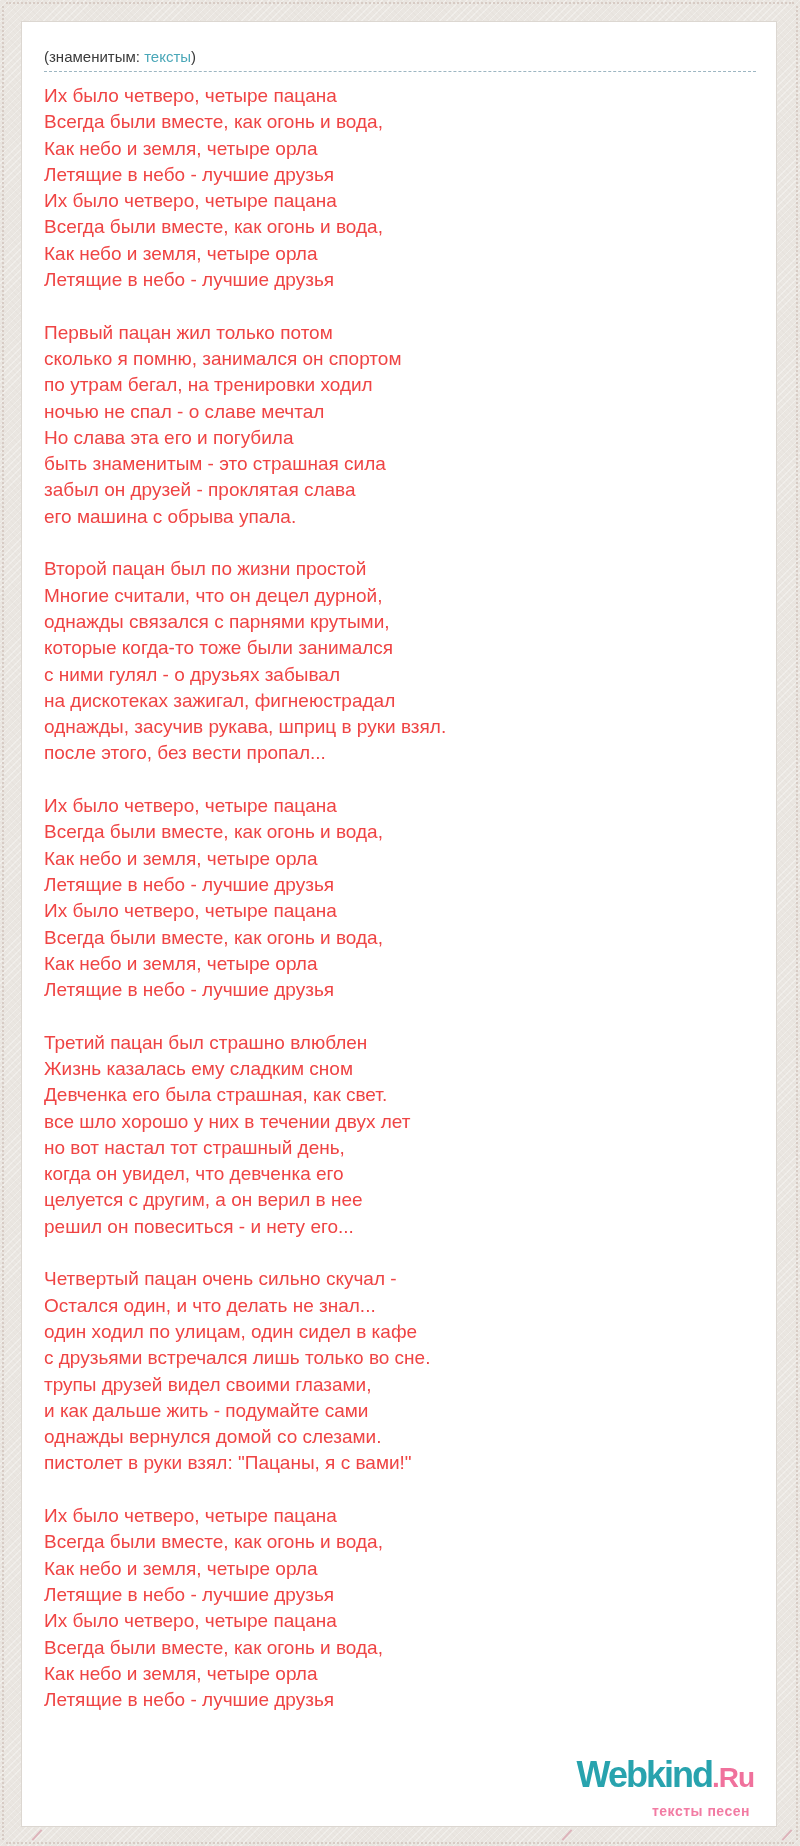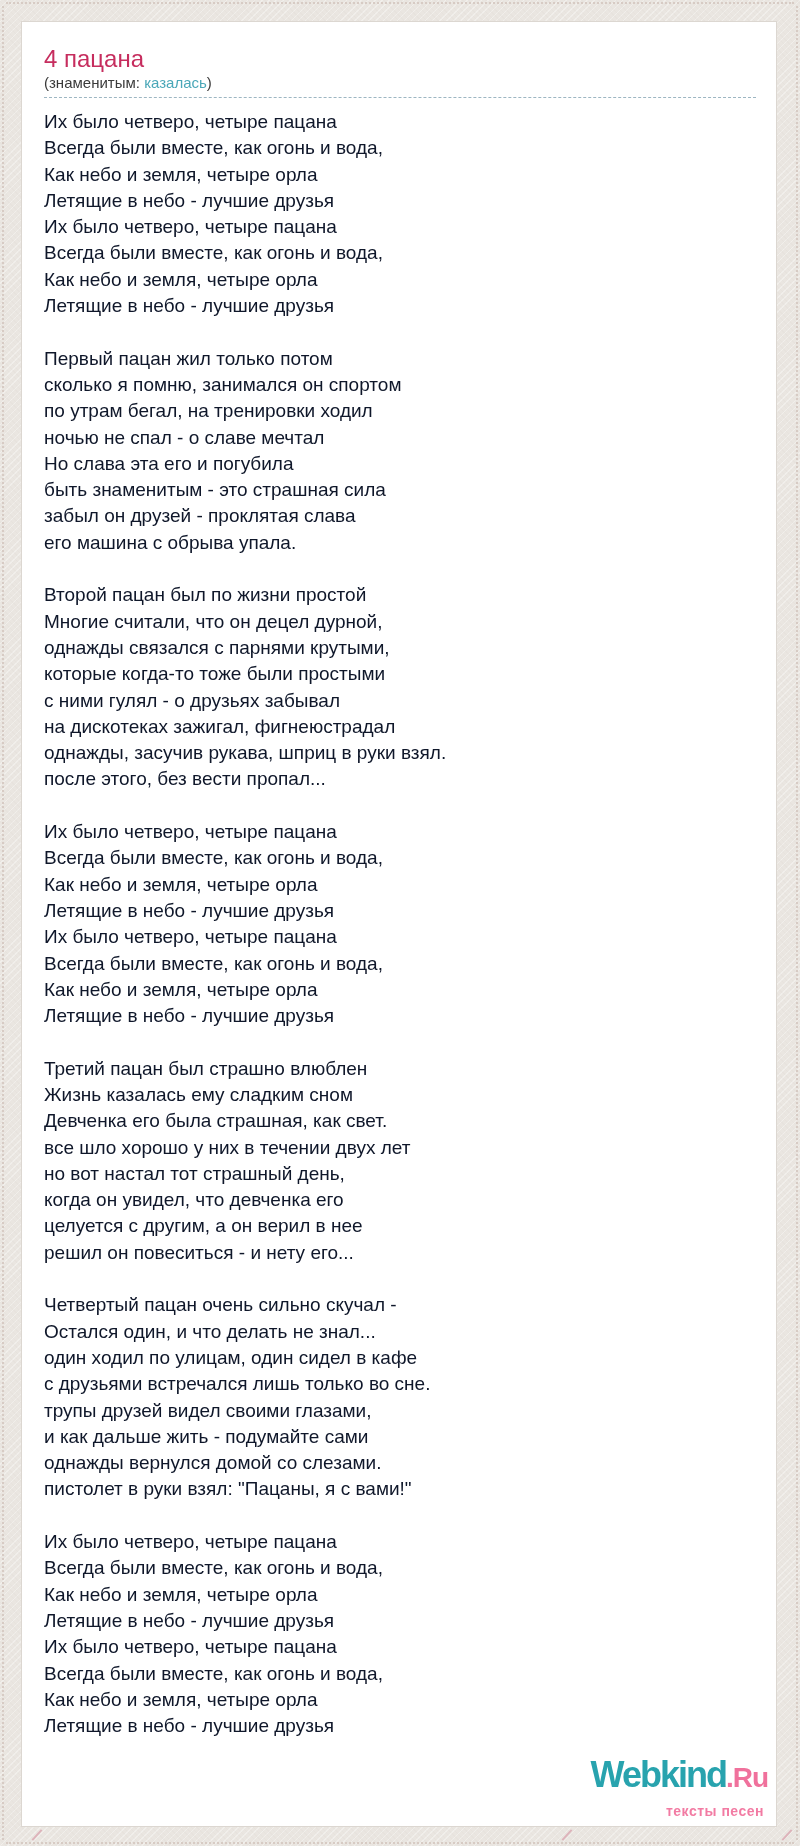--- a/index.html
+++ b/index.html
@@ -69,30 +69,30 @@
   .separator {
     margin-top: 6px;
     border-top: 1px dashed #9db6c2;
     height: 0;
   }
 
   .lyrics {
     margin-top: 11px;
     font-size: 19px;
     line-height: 26.3px;
-    color: #0f172a;
+    color: #ef4444;
   }
   .lyrics p {
     margin: 0 0 26.3px 0;
     white-space: pre-line;
   }
 
   .logo {
     position: absolute;
-    right: 8px;
+    right: 22px;
     bottom: 8px;
     text-align: right;
     text-decoration: none;
     cursor: pointer;
     line-height: 1;
   }
   .logo-main {
     font-size: 36px;
     font-weight: bold;
     letter-spacing: -2px;
@@ -119,23 +119,22 @@
 <div class="stitch stitch-top"></div>
 <div class="stitch stitch-bottom"></div>
 <div class="stitch stitch-left"></div>
 <div class="stitch stitch-right"></div>
 <div class="cross-stitch" style="left:30px; top:1834px;"></div>
 <div class="cross-stitch" style="left:560px; top:1834px;"></div>
 <div class="cross-stitch" style="left:780px; top:1834px;"></div>
 
 <div class="card">
 
-  <h1 class="song-title">4 пацана</h1>
-
-  <div class="artist-line"><span>(знаменитым:</span><span> </span><a class="artist-link">казалась</a><span>)</span></div>
+
+  <div class="artist-line"><span>(знаменитым:</span><span> </span><a class="artist-link">тексты</a><span>)</span></div>
 
   <div class="separator"></div>
 
   <div class="lyrics">
       <p>Их было четверо, четыре пацана
 Всегда были вместе, как огонь и вода,
 Как небо и земля, четыре орла
 Летящие в небо - лучшие друзья
 Их было четверо, четыре пацана
 Всегда были вместе, как огонь и вода,
@@ -145,21 +144,21 @@
 сколько я помню, занимался он спортом
 по утрам бегал, на тренировки ходил
 ночью не спал - о славе мечтал
 Но слава эта его и погубила
 быть знаменитым - это страшная сила
 забыл он друзей - проклятая слава
 его машина с обрыва упала.</p>
       <p>Второй пацан был по жизни простой
 Многие считали, что он децел дурной,
 однажды связался с парнями крутыми,
-которые когда-то тоже были простыми
+которые когда-то тоже были занимался
 с ними гулял - о друзьях забывал
 на дискотеках зажигал, фигнеюстрадал
 однажды, засучив рукава, шприц в руки взял.
 после этого, без вести пропал...</p>
       <p>Их было четверо, четыре пацана
 Всегда были вместе, как огонь и вода,
 Как небо и земля, четыре орла
 Летящие в небо - лучшие друзья
 Их было четверо, четыре пацана
 Всегда были вместе, как огонь и вода,

